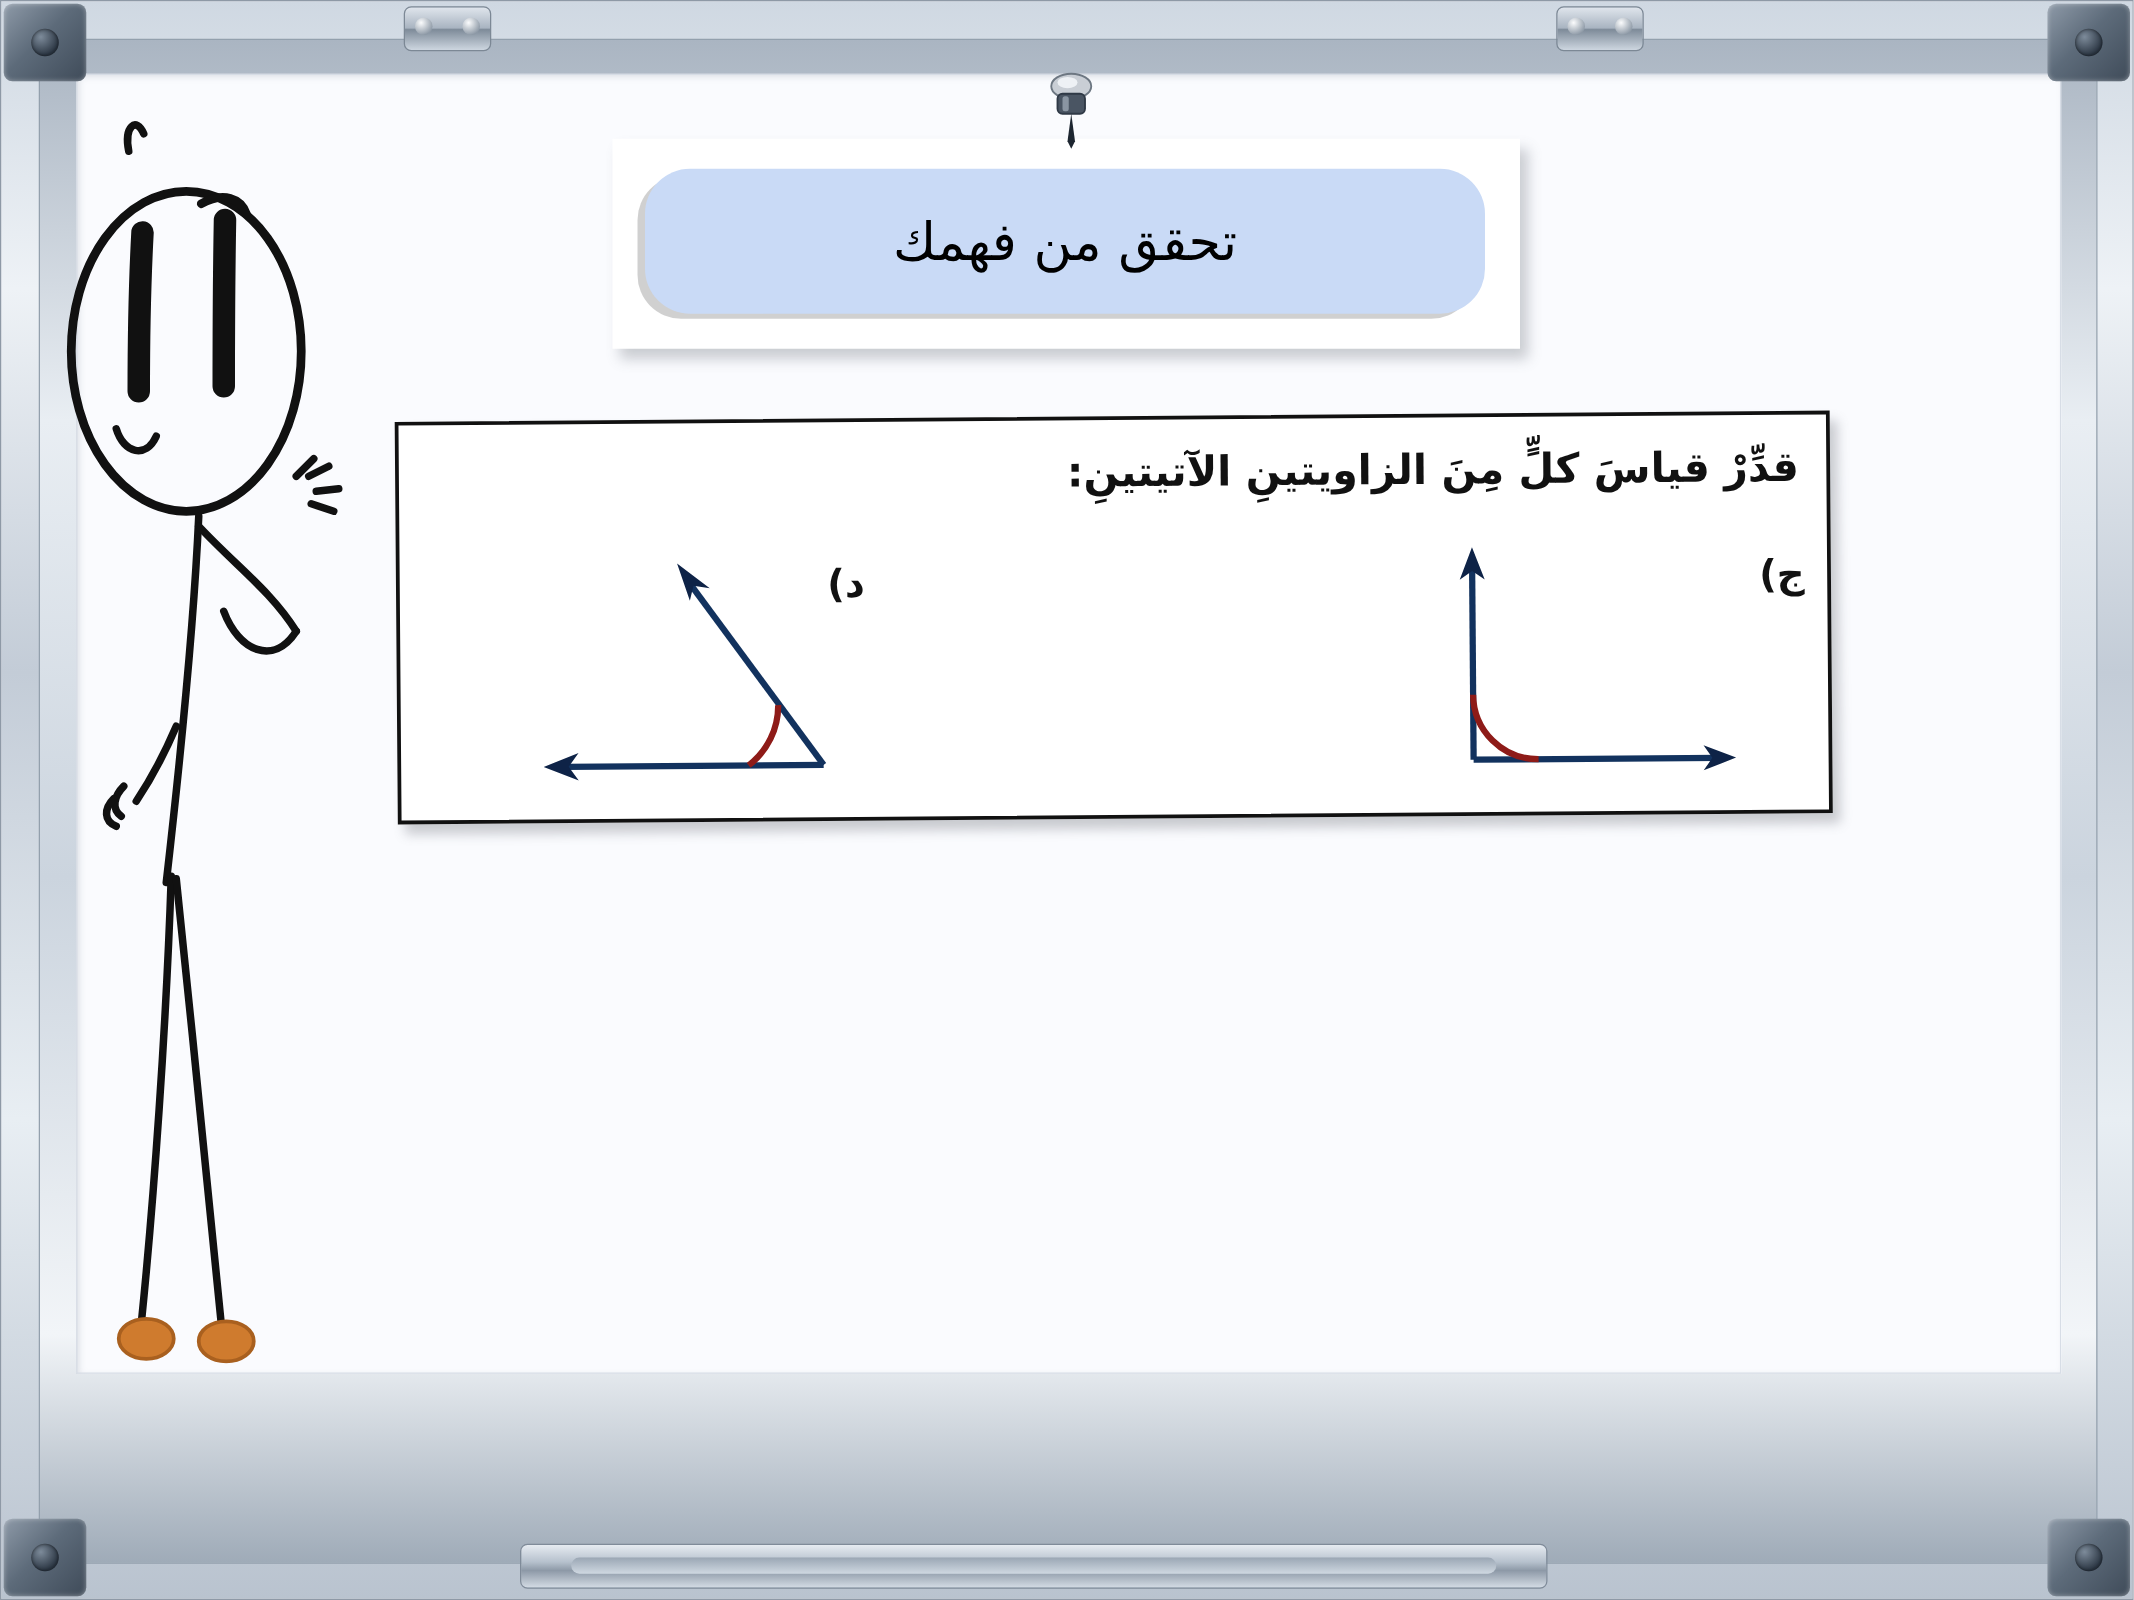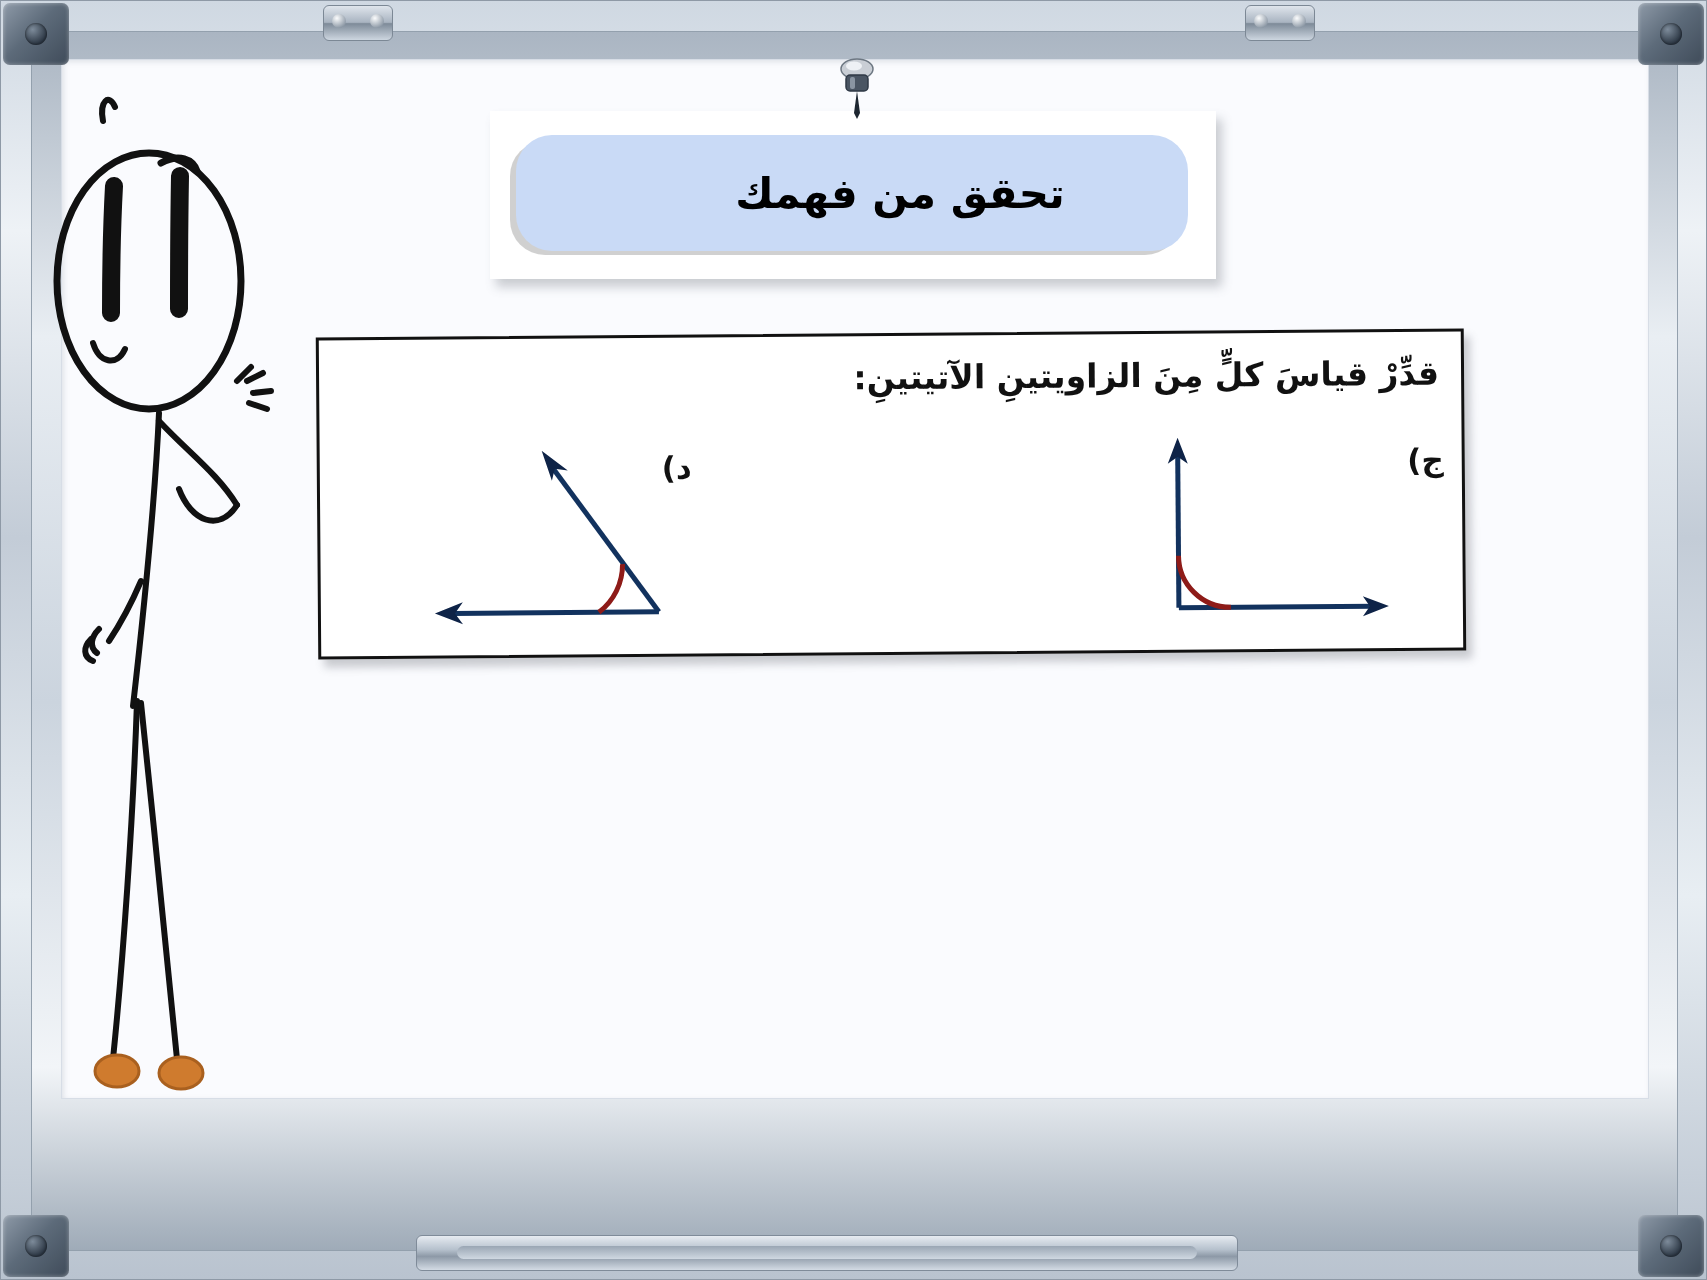--- a/index.html
+++ b/index.html
@@ -91,23 +91,22 @@
     position:absolute;left:26px;top:24px;width:672px;height:116px;
     background:#c9daf6;
     border-radius:36px;
     box-shadow:-7px 5px 0 -1px rgba(150,150,150,.45);
   }
   #title-text{
     position:absolute;left:0;top:0;width:100%;height:100%;
     display:flex;align-items:center;justify-content:center;
     direction:rtl;
     font-family:"DejaVu Sans","Liberation Sans",sans-serif;
-    font-weight:bold;font-size:42px;color:#000000;
+    font-weight:normal;font-size:42px;color:#000000;
     letter-spacing:0px;
-    padding-left:48px;
   }
 
   
   #question-card{
     position:absolute;left:316px;top:332px;width:1142px;height:316px;
     background:#ffffff;
     border:3px solid #111111;
     box-shadow:6px 8px 9px rgba(95,100,110,.32);
     transform:rotate(-0.45deg);
     z-index:15;

